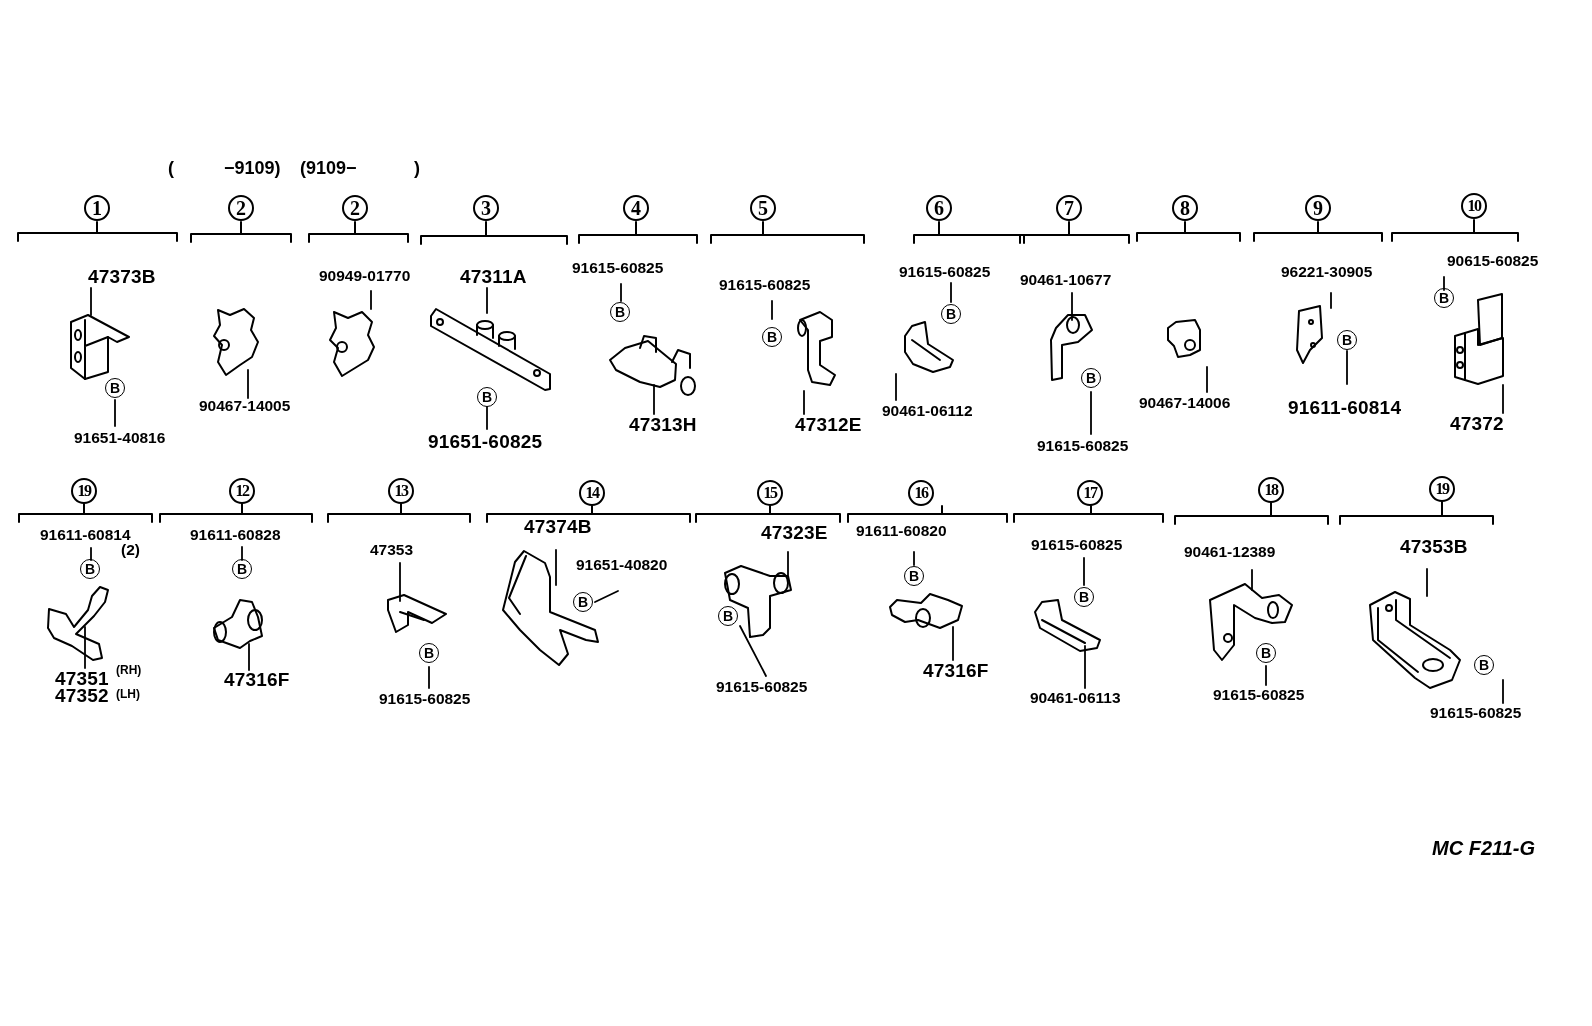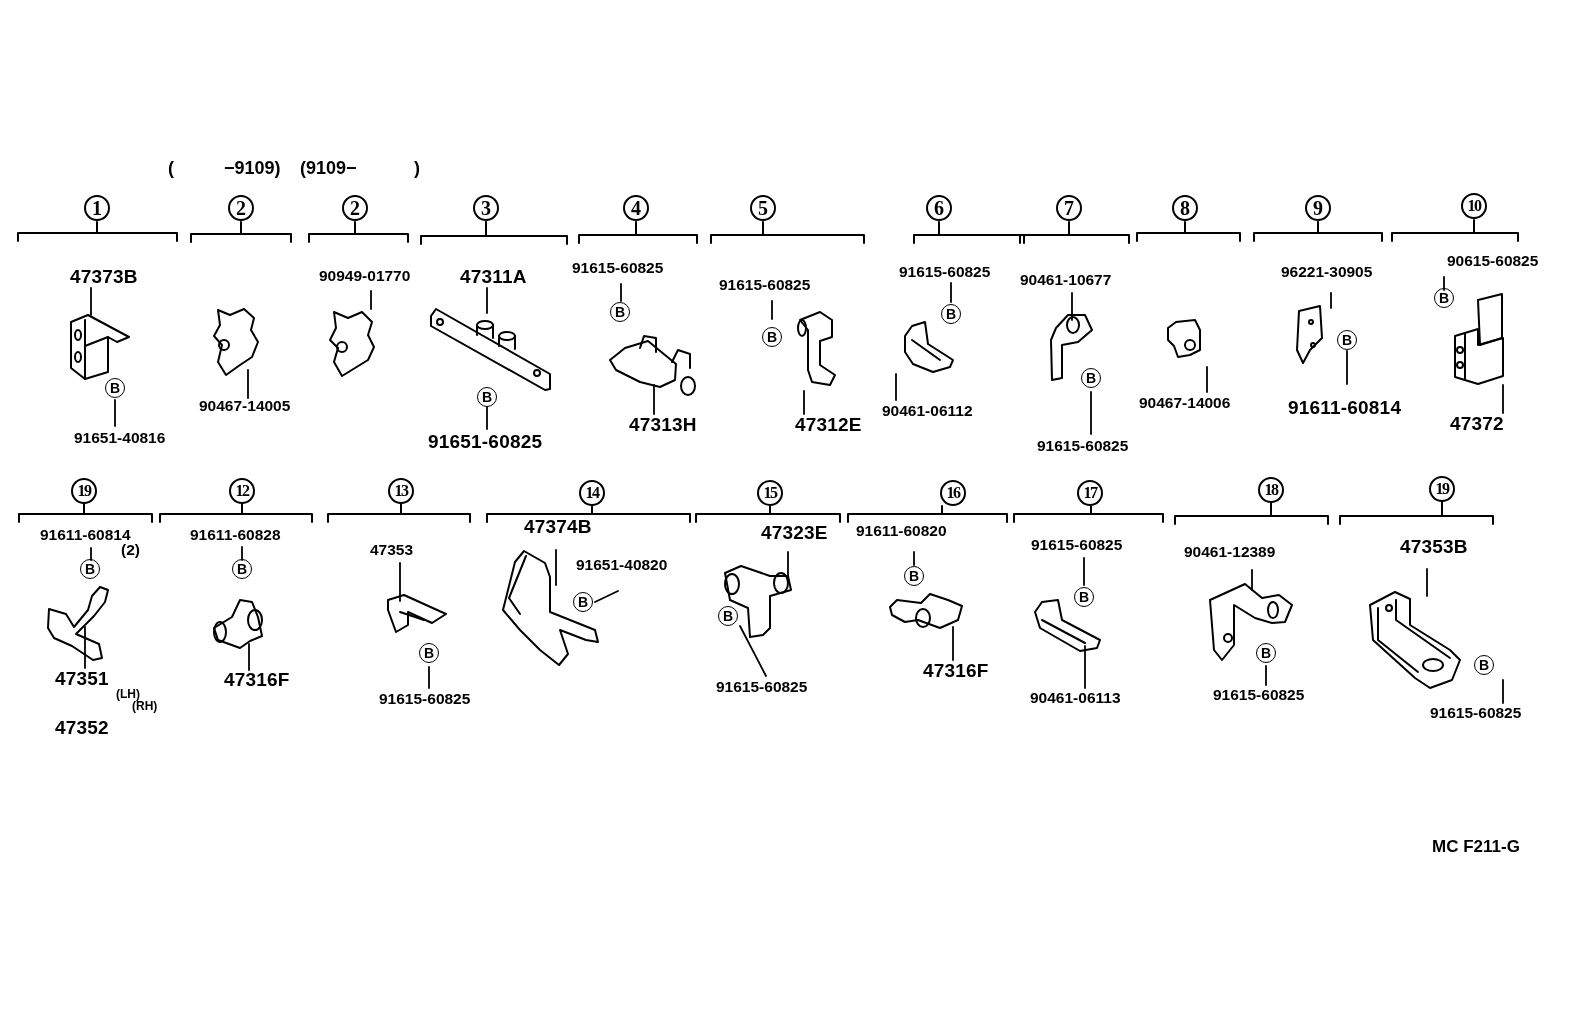--- a/index.html
+++ b/index.html
@@ -189,21 +189,21 @@
 <div class="circ" style="left:1056px;top:195px;">7</div>
 <div class="circ" style="left:1172px;top:195px;">8</div>
 <div class="circ" style="left:1305px;top:195px;">9</div>
 <div class="circ two" style="left:1461px;top:193px;">10</div>
 
 <div class="circ two" style="left:71px;top:478px;">19</div>
 <div class="circ two" style="left:229px;top:478px;">12</div>
 <div class="circ two" style="left:388px;top:478px;">13</div>
 <div class="circ two" style="left:579px;top:480px;">14</div>
 <div class="circ two" style="left:757px;top:480px;">15</div>
-<div class="circ two" style="left:940px;top:480px;">16</div>
+<div class="circ two" style="left:908px;top:480px;">16</div>
 <div class="circ two" style="left:1077px;top:480px;">17</div>
 <div class="circ two" style="left:1258px;top:477px;text-align:right;">18</div>
 <div class="circ two" style="left:1429px;top:476px;">19</div>
 
 <div class="bcirc" style="left:105px;top:378px;">B</div>
 <div class="bcirc" style="left:477px;top:387px;">B</div>
 <div class="bcirc" style="left:610px;top:302px;">B</div>
 <div class="bcirc" style="left:762px;top:327px;">B</div>
 <div class="bcirc" style="left:941px;top:304px;">B</div>
 <div class="bcirc" style="left:1081px;top:368px;">B</div>
@@ -213,21 +213,21 @@
 <div class="bcirc" style="left:80px;top:559px;">B</div>
 <div class="bcirc" style="left:232px;top:559px;">B</div>
 <div class="bcirc" style="left:419px;top:643px;">B</div>
 <div class="bcirc" style="left:573px;top:592px;">B</div>
 <div class="bcirc" style="left:718px;top:606px;">B</div>
 <div class="bcirc" style="left:904px;top:566px;">B</div>
 <div class="bcirc" style="left:1074px;top:587px;">B</div>
 <div class="bcirc" style="left:1256px;top:643px;">B</div>
 <div class="bcirc" style="left:1474px;top:655px;">B</div>
 
-<div class="lbl pn-big" style="left:70px;top:267px;">47373B</div>
+<div class="lbl pn-big" style="left:88px;top:267px;">47373B</div>
 <div class="lbl pn-sm" style="left:74px;top:430px;">91651-40816</div>
 <div class="lbl pn-sm" style="left:199px;top:398px;">90467-14005</div>
 <div class="lbl pn-sm" style="left:319px;top:268px;text-align:right;">90949-01770</div>
 <div class="lbl pn-big" style="left:460px;top:267px;">47311A</div>
 <div class="lbl pn-big" style="left:428px;top:432px;">91651-60825</div>
 <div class="lbl pn-sm" style="left:572px;top:260px;">91615-60825</div>
 <div class="lbl pn-big" style="left:629px;top:415px;">47313H</div>
 <div class="lbl pn-sm" style="left:719px;top:277px;">91615-60825</div>
 <div class="lbl pn-big" style="left:795px;top:415px;">47312E</div>
 <div class="lbl pn-sm" style="left:899px;top:264px;">91615-60825</div>
@@ -236,33 +236,33 @@
 <div class="lbl pn-sm" style="left:1037px;top:438px;">91615-60825</div>
 <div class="lbl pn-sm" style="left:1139px;top:395px;">90467-14006</div>
 <div class="lbl pn-sm" style="left:1281px;top:264px;">96221-30905</div>
 <div class="lbl pn-big" style="left:1288px;top:398px;">91611-60814</div>
 <div class="lbl pn-sm" style="left:1447px;top:253px;">90615-60825</div>
 <div class="lbl pn-big" style="left:1450px;top:414px;">47372</div>
 
 <div class="lbl pn-sm" style="left:40px;top:527px;">91611-60814</div>
 <div class="lbl pn-sm" style="left:121px;top:542px;">(2)</div>
 <div class="lbl pn-big" style="left:55px;top:669px;">47351</div>
-<div class="lbl sup" style="left:116px;top:700px;margin-left:16px;">(RH)</div>
-<div class="lbl pn-big" style="left:55px;top:686px;margin-top:32px;">47352</div>
+<div class="lbl sup" style="left:116px;top:664px;">(RH)</div>
+<div class="lbl pn-big" style="left:55px;top:686px;">47352</div>
 <div class="lbl sup" style="left:116px;top:688px;">(LH)</div>
 <div class="lbl pn-sm" style="left:190px;top:527px;">91611-60828</div>
 <div class="lbl pn-big" style="left:224px;top:670px;">47316F</div>
 <div class="lbl pn-sm" style="left:370px;top:542px;" style2="">47353</div>
 <div class="lbl pn-sm" style="left:379px;top:691px;">91615-60825</div>
 <div class="lbl pn-big" style="left:524px;top:517px;">47374B</div>
 <div class="lbl pn-sm" style="left:576px;top:557px;">91651-40820</div>
 <div class="lbl pn-big" style="left:761px;top:523px;">47323E</div>
 <div class="lbl pn-sm" style="left:716px;top:679px;">91615-60825</div>
 <div class="lbl pn-sm" style="left:856px;top:523px;">91611-60820</div>
 <div class="lbl pn-big" style="left:923px;top:661px;">47316F</div>
 <div class="lbl pn-sm" style="left:1031px;top:537px;">91615-60825</div>
 <div class="lbl pn-sm" style="left:1030px;top:690px;">90461-06113</div>
 <div class="lbl pn-sm" style="left:1184px;top:544px;">90461-12389</div>
 <div class="lbl pn-sm" style="left:1213px;top:687px;">91615-60825</div>
 <div class="lbl pn-big" style="left:1400px;top:537px;">47353B</div>
 <div class="lbl pn-sm" style="left:1430px;top:705px;">91615-60825</div>
 
-<div class="lbl" style="left:1432px;top:838px;font-size:17px;">MC F211-G</div>
+<div class="lbl" style="left:1432px;top:838px;font-size:20px;font-style:italic;">MC F211-G</div>
 
 </body></html>

